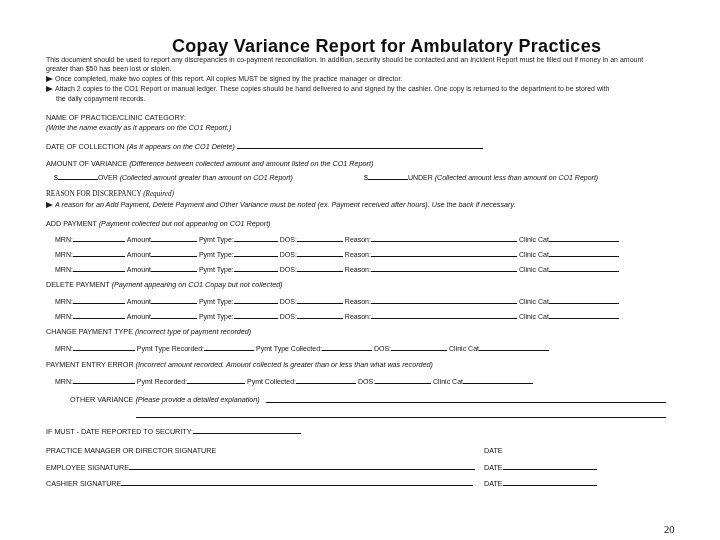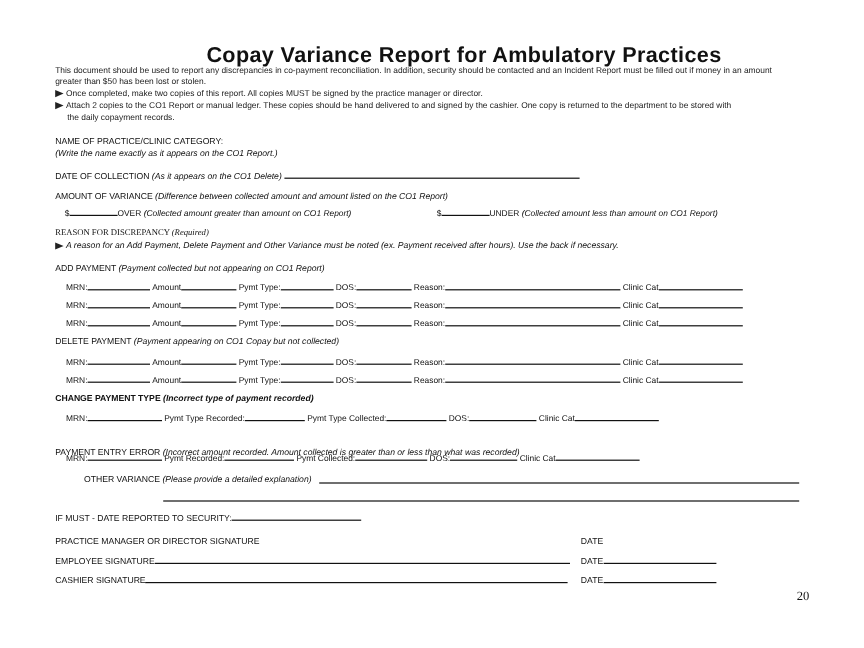--- a/index.html
+++ b/index.html
@@ -8,21 +8,21 @@
   .abs { position:absolute; white-space:nowrap; }
   .title { left:172px; top:36px; font-size:18px; font-weight:bold; letter-spacing:0.3px; }
   .intro { left:46px; font-size:7px; color:#222; }
   .arrow { display:inline-block; width:0; height:0; border-top:3.5px solid transparent;
            border-bottom:3.5px solid transparent; border-left:7px solid #222; margin-right:2px; vertical-align:middle; }
   .hdr { left:46px; font-size:7.2px; }
   .it { font-style:italic; }
   .line { display:inline-block; border-bottom:1px solid #111; vertical-align:baseline; height:7px; }
   .row { left:55px; font-size:7px; }
   .row span { display:inline-block; }
-  .pagenum { left:664px; top:492px; font-family:"Liberation Serif", serif; font-size:10.5px; }
+  .pagenum { left:664px; top:524px; font-family:"Liberation Serif", serif; font-size:10.5px; }
   .hline { position:absolute; border-bottom:1px solid #111; height:0; }
 </style>
 </head>
 <body>
 
 <div class="abs title">Copay Variance Report for Ambulatory Practices</div>
 
 <div class="abs intro" style="top:56px;">This document should be used to report any discrepancies in co-payment reconciliation. In addition, security should be contacted and an Incident Report must be filled out if money in an amount</div>
 <div class="abs intro" style="top:65px;">greater than $50 has been lost or stolen.</div>
 <div class="abs intro" style="top:75px;">
@@ -107,33 +107,33 @@
 </div>
 <div class="abs row" style="top:311px;">
   <span>MRN:</span><span class="line" style="width:52px;"></span>
   <span>Amount</span><span class="line" style="width:46px;"></span>
   <span>Pymt Type:</span><span class="line" style="width:44px;"></span>
   <span>DOS:</span><span class="line" style="width:46px;"></span>
   <span>Reason:</span><span class="line" style="width:146px;"></span>
   <span>Clinic Cat</span><span class="line" style="width:70px;"></span>
 </div>
 
-<div class="abs hdr" style="top:327px;font-weight:bold;">
+<div class="abs hdr" style="top:327px;">
   <span>CHANGE PAYMENT TYPE</span>
   <span class="it">(Incorrect type of payment recorded)</span>
 </div>
 <div class="abs row" style="top:343px;">
   <span>MRN:</span><span class="line" style="width:62px;"></span>
   <span>Pymt Type Recorded:</span><span class="line" style="width:50px;"></span>
   <span>Pymt Type Collected:</span><span class="line" style="width:50px;"></span>
   <span>DOS:</span><span class="line" style="width:56px;"></span>
   <span>Clinic Cat</span><span class="line" style="width:70px;"></span>
 </div>
 
-<div class="abs hdr" style="top:372px;">
+<div class="abs hdr" style="top:360px;">
   <span>PAYMENT ENTRY ERROR</span>
   <span class="it">(Incorrect amount recorded. Amount collected is greater than or less than what was recorded)</span>
 </div>
 <div class="abs row" style="top:376px;">
   <span>MRN:</span><span class="line" style="width:62px;"></span>
   <span>Pymt Recorded:</span><span class="line" style="width:58px;"></span>
   <span>Pymt Collected:</span><span class="line" style="width:60px;"></span>
   <span>DOS:</span><span class="line" style="width:56px;"></span>
   <span>Clinic Cat</span><span class="line" style="width:70px;"></span>
 </div>

